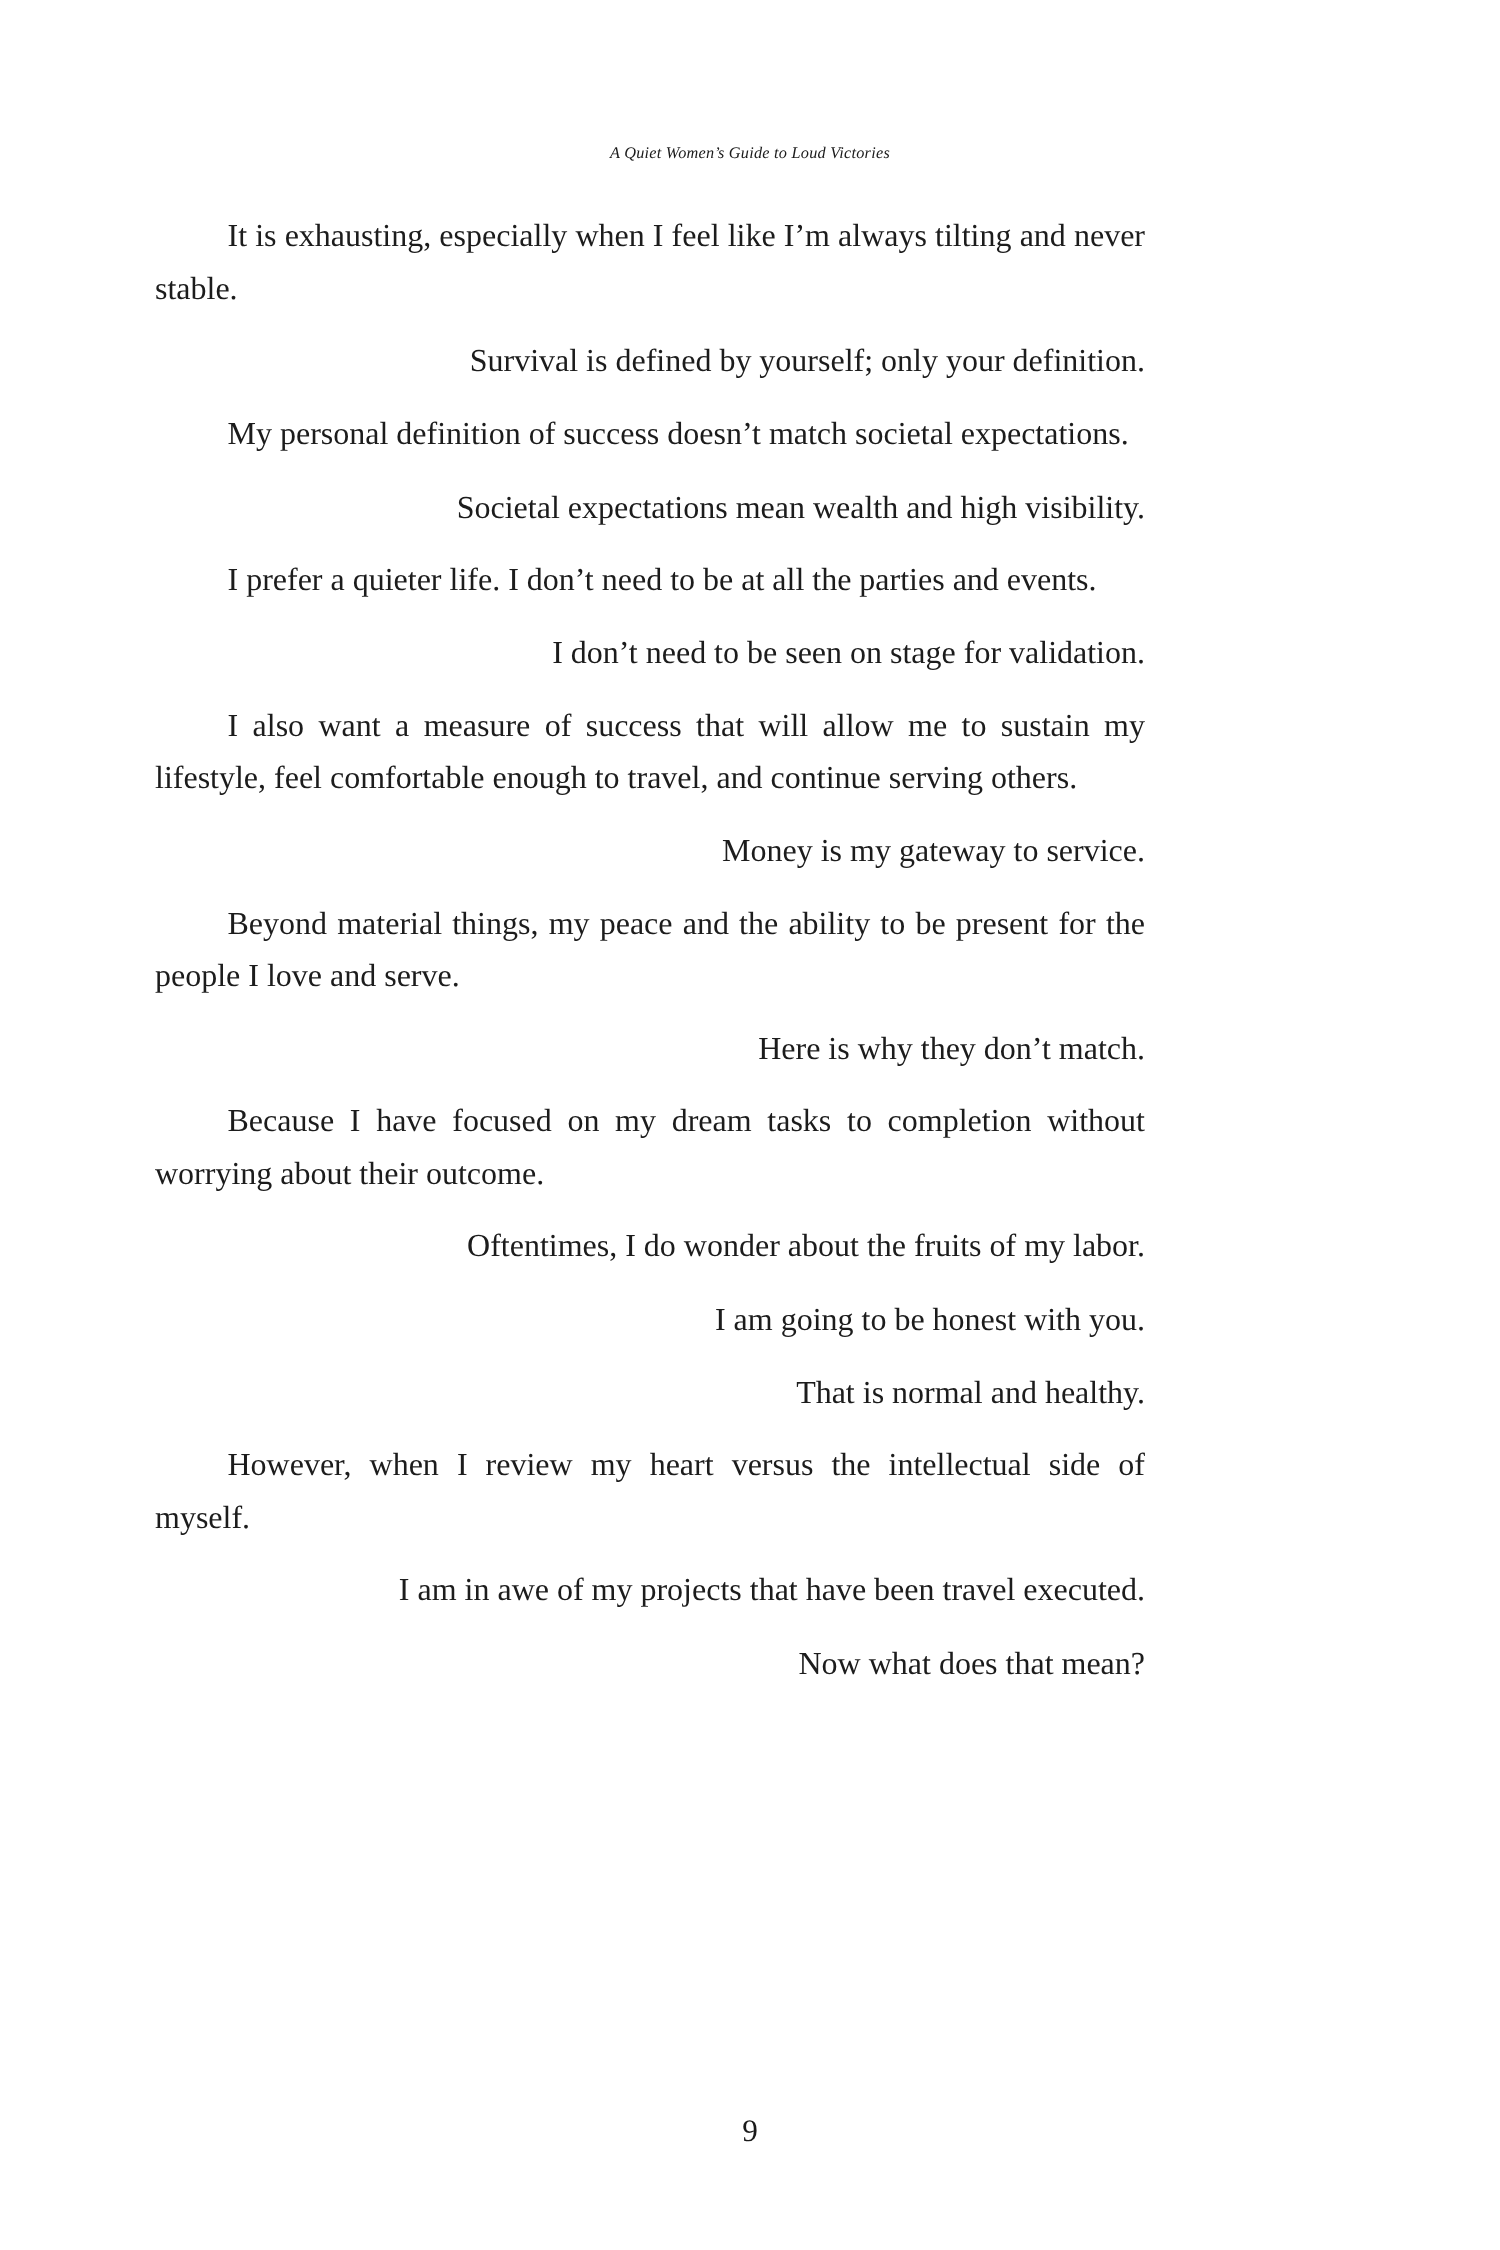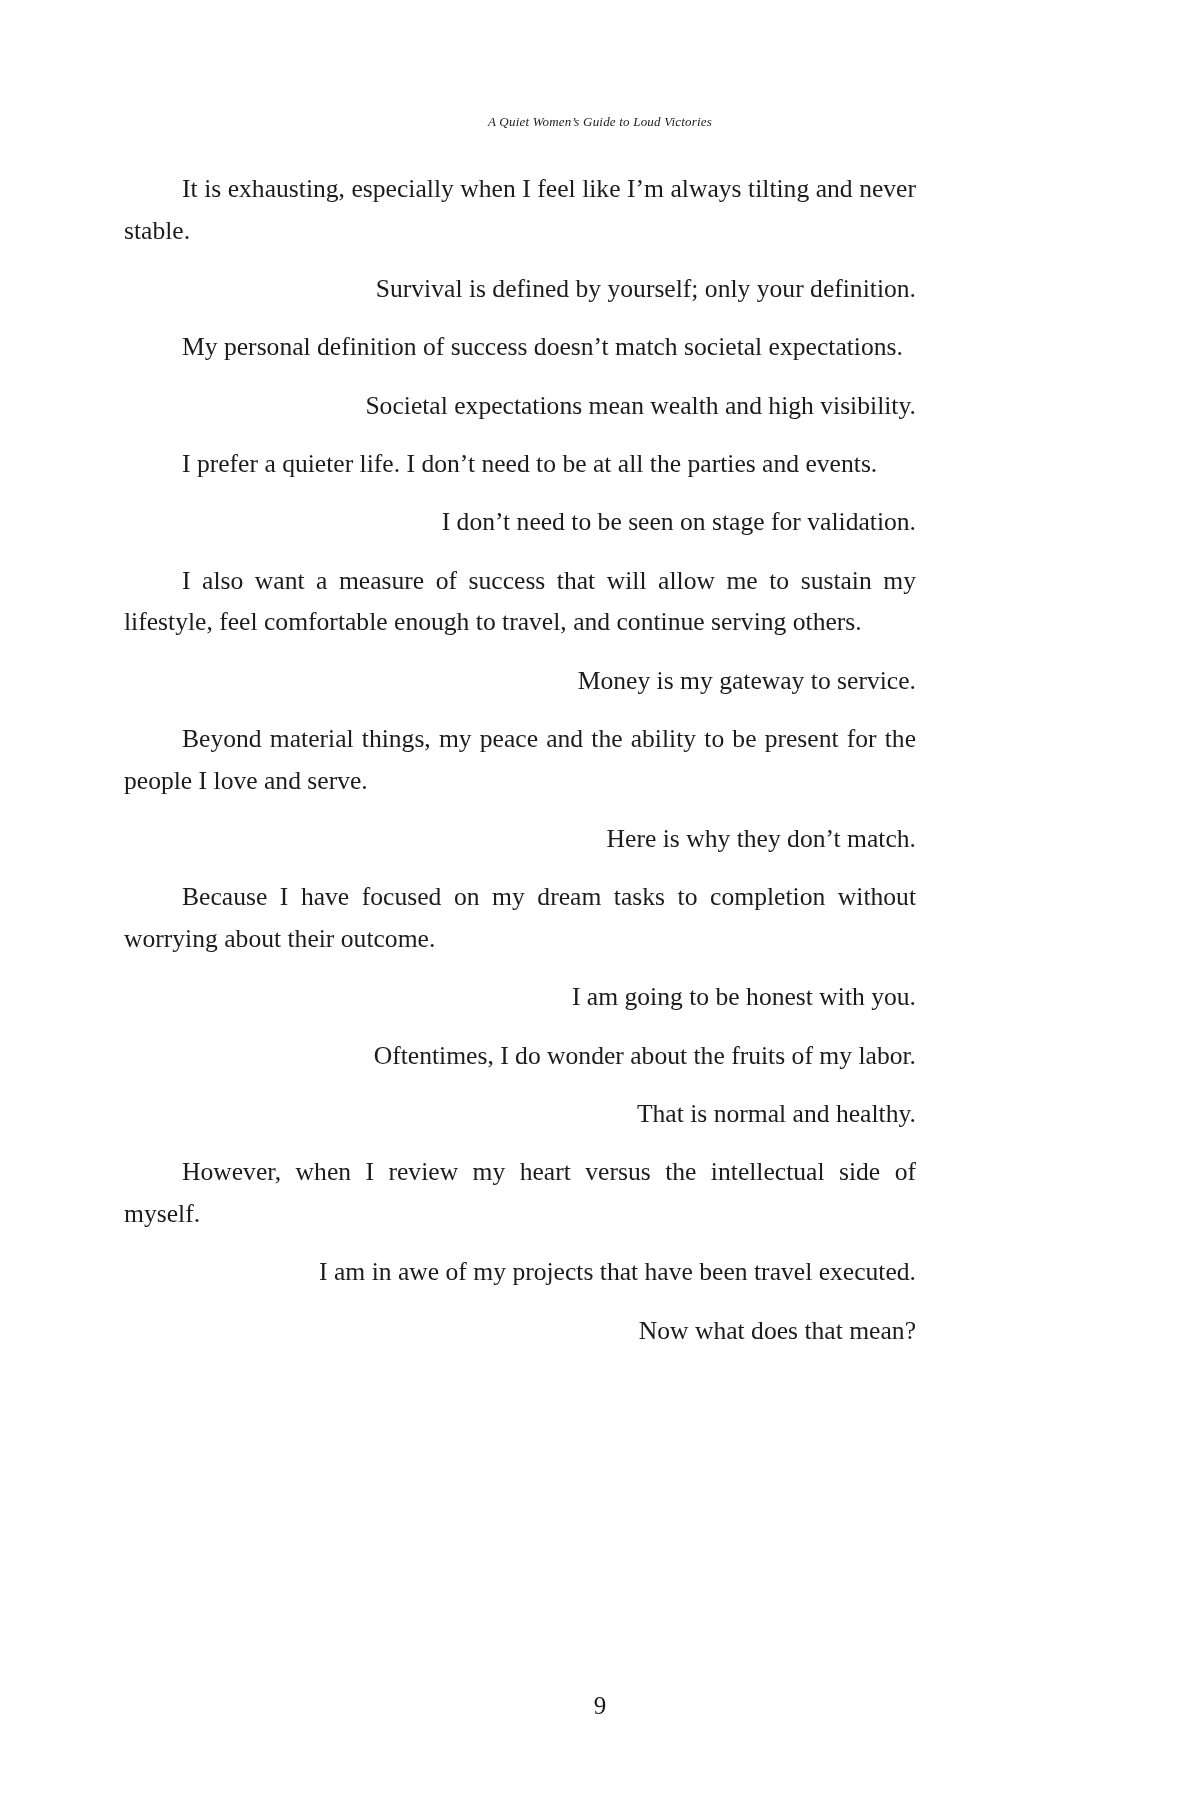--- a/index.html
+++ b/index.html
@@ -92,22 +92,22 @@
     <p class="para single">Survival is defined by yourself; only your definition.</p>
     <p class="para">My personal definition of success doesn’t match societal expectations.</p>
     <p class="para single">Societal expectations mean wealth and high visibility.</p>
     <p class="para">I prefer a quieter life. I don’t need to be at all the parties and events.</p>
     <p class="para single">I don’t need to be seen on stage for validation.</p>
     <p class="para">I also want a measure of success that will allow me to sustain my lifestyle, feel comfortable enough to travel, and continue serving others.</p>
     <p class="para single">Money is my gateway to service.</p>
     <p class="para">Beyond material things, my peace and the ability to be present for the people I love and serve.</p>
     <p class="para single">Here is why they don’t match.</p>
     <p class="para">Because I have focused on my dream tasks to completion without worrying about their outcome.</p>
+    <p class="para single">Oftentimes, I do wonder about the fruits of my labor.</p>
     <p class="para single">I am going to be honest with you.</p>
-    <p class="para single">Oftentimes, I do wonder about the fruits of my labor.</p>
     <p class="para single">That is normal and healthy.</p>
     <p class="para">However, when I review my heart versus the intellectual side of myself.</p>
     <p class="para single">I am in awe of my projects that have been travel executed.</p>
     <p class="para single">Now what does that mean?</p>
 
   </div>
 
   <div class="folio">9</div>
 
 </div>

